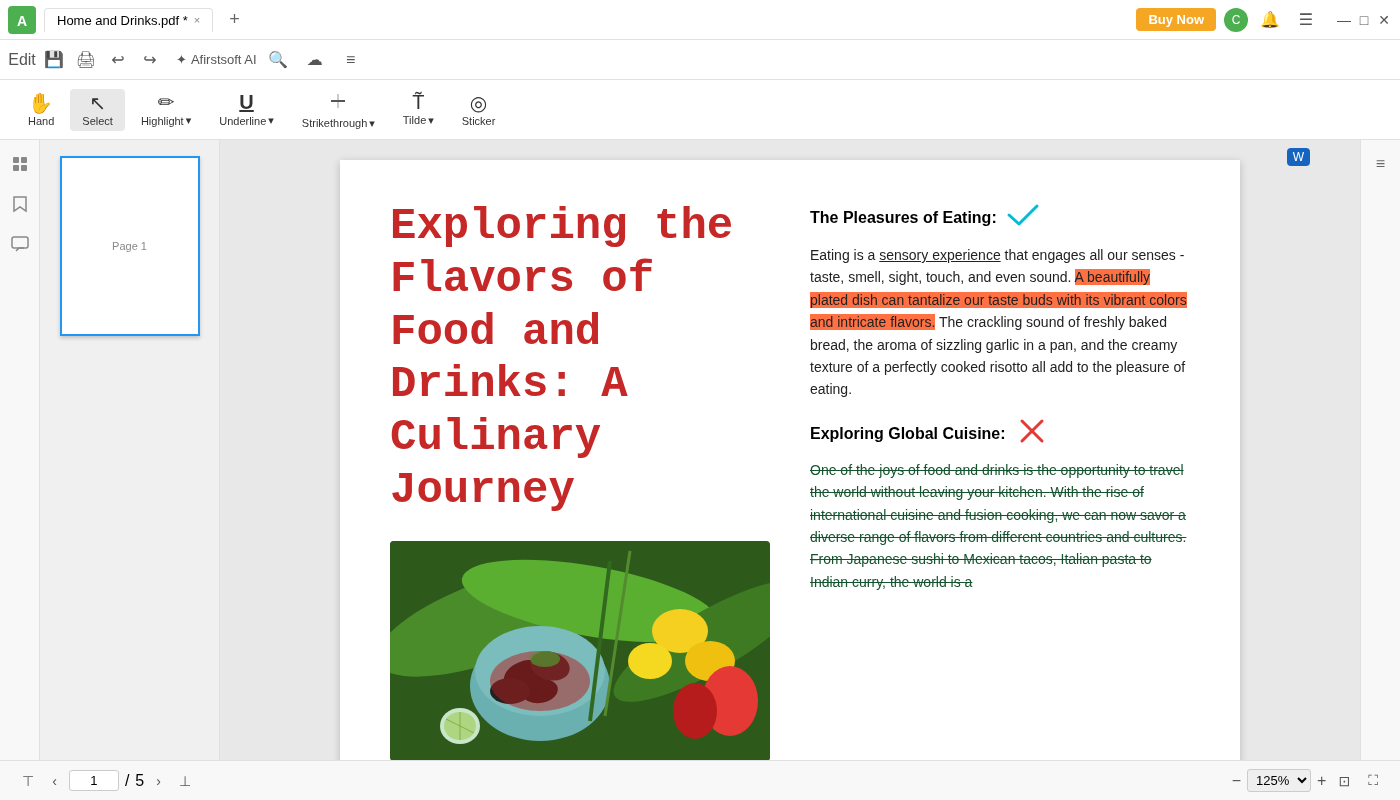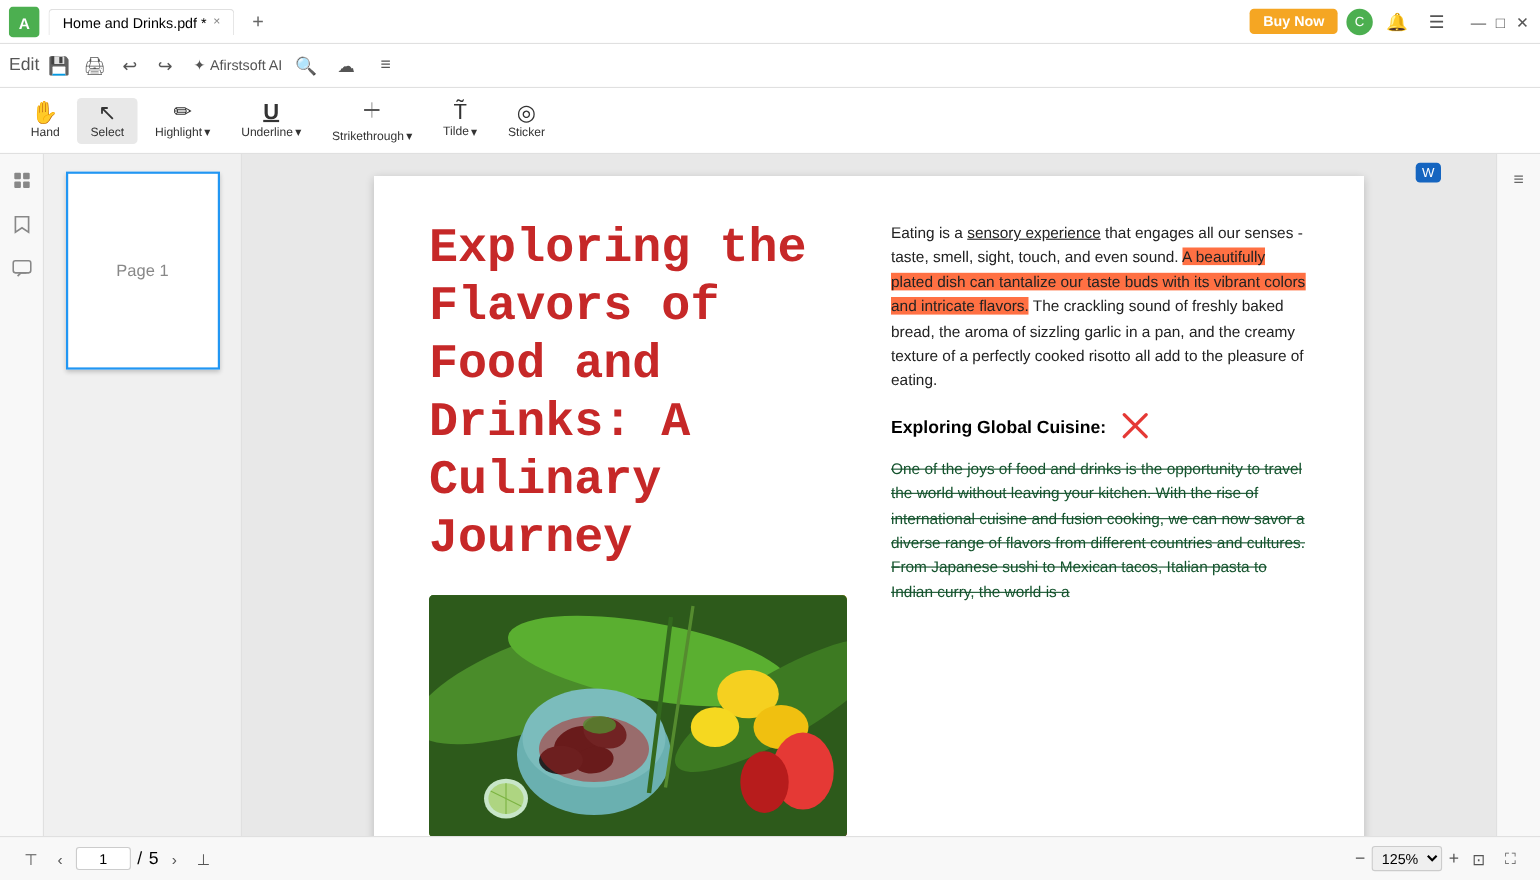--- a/index.html
+++ b/index.html
@@ -381,21 +381,21 @@
     <div class="sidebar-icon">
       <svg width="18" height="16" viewBox="0 0 18 16">
           <rect x="1" y="1" width="16" height="11" rx="2" fill="none" stroke="#888" stroke-width="1.5"></rect>
           <path d="M5 15l3-3h5" fill="none" stroke="#888" stroke-width="1.5"></path>
         </svg>
     </div>
   </div>
 
   <div class="page-panel">
 
-    <div style="width:140px;height:180px;background:#fff;border:2px solid #2196f3;box-shadow:0 2px 4px rgba(0,0,0,0.2);display:flex;align-items:center;justify-content:center;font-size:15px;color:#888;">
+    <div style="width:140px;height:180px;background:#fff;border:2px solid #2196f3;box-shadow:0 2px 4px rgba(0,0,0,0.2);display:flex;align-items:center;justify-content:center;font-size:11px;color:#888;">
       Page 1
     </div>
   </div>
 
   <div class="doc-area">
 
     <div class="word-badge">
       <span>W</span>
     </div>
 
@@ -438,20 +438,28 @@
             <ellipse cx="70" cy="185" rx="20" ry="18" fill="#c8e6c9"></ellipse>
             <ellipse cx="70" cy="185" rx="16" ry="14" fill="#aed581"></ellipse>
             <line x1="70" y1="171" x2="70" y2="199" stroke="#7cb342" stroke-width="1"></line>
             <line x1="56" y1="178" x2="84" y2="192" stroke="#7cb342" stroke-width="1"></line>
           </svg>
         </div>
       </div>
 
       <div class="pdf-right">
 
+        <div class="section-heading">
+          <span>The Pleasures of Eating:</span>
+          <span class="check-mark">
+            <svg width="36" height="30" viewBox="0 0 36 30">
+                <path d="M4 15 L14 24 L32 6" stroke="#00bcd4" stroke-width="3" fill="none" stroke-linecap="round" stroke-linejoin="round"></path>
+              </svg>
+          </span>
+        </div>
         <div class="pdf-body">
           <span>Eating is a </span><span class="underline-text">sensory experience</span><span> that engages all our senses - taste, smell, sight, touch, and even sound. </span><span class="highlight-text">A beautifully plated dish can tantalize our taste buds with its vibrant colors and intricate flavors.</span><span> The crackling sound of freshly baked bread, the aroma of sizzling garlic in a pan, and the creamy texture of a perfectly cooked risotto all add to the pleasure of eating.</span>
         </div>
 
         <div class="section-heading">
           <span>Exploring Global Cuisine:</span>
           <span style="color:#e53935;font-size:22px;margin-left:4px;">
             <svg width="28" height="28" viewBox="0 0 28 28">
                 <line x1="4" y1="4" x2="24" y2="24" stroke="#e53935" stroke-width="3" stroke-linecap="round"></line>
                 <line x1="24" y1="4" x2="4" y2="24" stroke="#e53935" stroke-width="3" stroke-linecap="round"></line>

